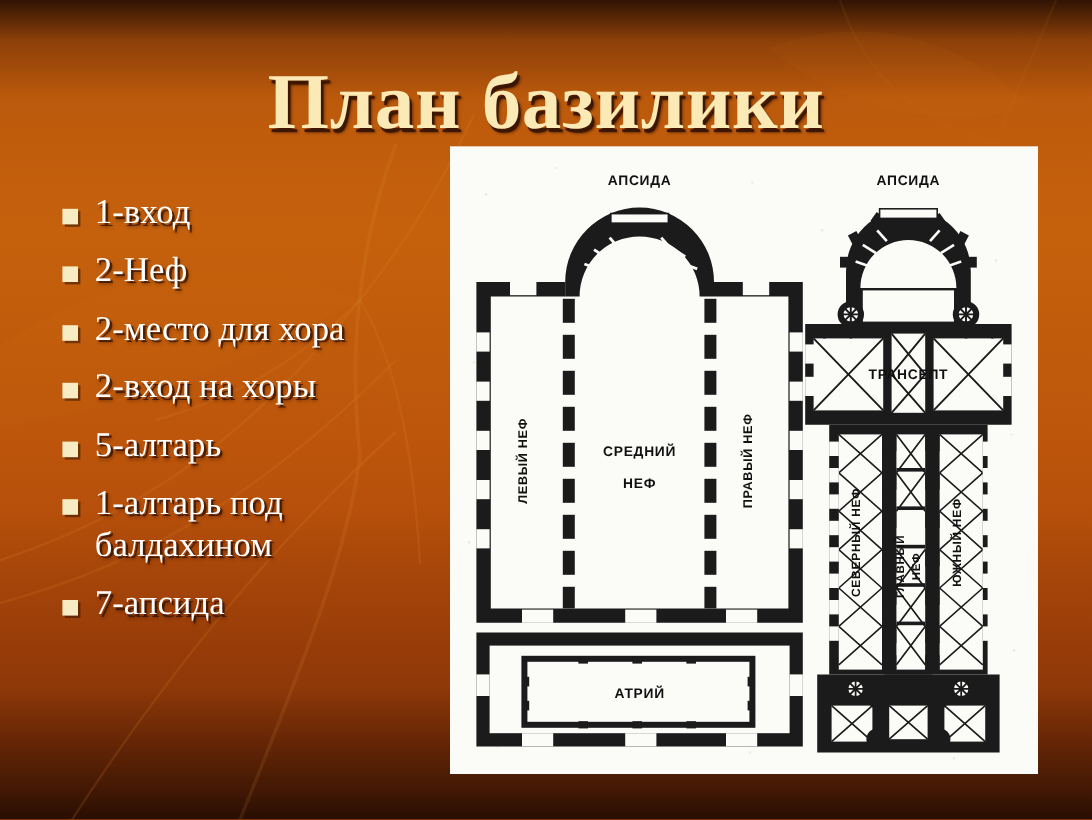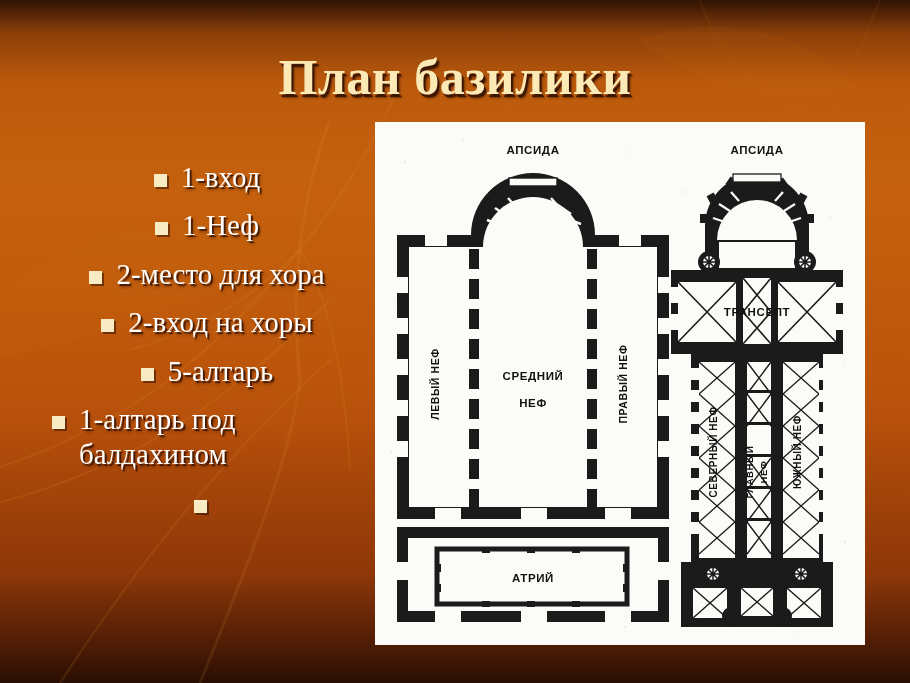--- a/index.html
+++ b/index.html
@@ -22,28 +22,28 @@
         rgba(54,19,3,0.85) 96%,
         rgba(40,14,2,1) 100%),
       linear-gradient(to bottom, #b8560c 0%, #c5610d 28%, #bc550b 55%, #a8430a 80%, #97380a 100%);
   }
   
   .veins{position:absolute;inset:0;pointer-events:none;opacity:.55;}
   .veins svg{width:100%;height:100%;display:block;}
 
   .title{
     position:absolute;left:0;right:0;top:48px;text-align:center;
-    font-size:50px;font-weight:bold;letter-spacing:.5px;
+    font-size:66px;font-weight:bold;letter-spacing:.5px;
     color:#fbe9b6;
     text-shadow:2px 3px 0 rgba(52,18,2,.85), 3px 4px 2px rgba(40,14,2,.5);
     white-space:nowrap;
   }
 
   .bullets{position:absolute;left:52px;top:160px;width:310px;}
-  .bullet-row{display:flex;align-items:flex-start;margin-bottom:13px;justify-content:center;}
+  .bullet-row{display:flex;align-items:flex-start;margin-bottom:13px;}
   .bullet-mark{
     flex:0 0 auto;width:13px;height:13px;margin-top:14px;margin-right:14px;
     background:#f7ecc4;box-shadow:2px 2px 0 rgba(50,18,2,.55);
   }
   .bullet-text{
     color:#ffffff;font-size:29px;line-height:1.22;
     text-shadow:2px 2px 0 rgba(52,18,2,.75), 2px 3px 3px rgba(40,14,2,.45);
   }
 
   .plan-frame{
@@ -91,40 +91,41 @@
 
   <div class="title">План базилики</div>
 
   <div class="bullets">
     <div class="bullet-row">
       <span class="bullet-mark"></span>
       <span class="bullet-text">1-вход</span>
     </div>
     <div class="bullet-row">
       <span class="bullet-mark"></span>
-      <span class="bullet-text">1-Неф</span>
+      <span class="bullet-text">2-Неф</span>
     </div>
     <div class="bullet-row">
       <span class="bullet-mark"></span>
       <span class="bullet-text">2-место для хора</span>
     </div>
     <div class="bullet-row">
       <span class="bullet-mark"></span>
       <span class="bullet-text">2-вход на хоры</span>
     </div>
     <div class="bullet-row">
       <span class="bullet-mark"></span>
       <span class="bullet-text">5-алтарь</span>
     </div>
     <div class="bullet-row">
       <span class="bullet-mark"></span>
       <span class="bullet-text">1-алтарь под балдахином</span>
     </div>
     <div class="bullet-row">
       <span class="bullet-mark"></span>
+      <span class="bullet-text">7-апсида</span>
     </div>
   </div>
 
   <div class="plan-frame">
     <svg viewBox="0 0 490 523" aria-hidden="true">
       <rect class="paper" x="0" y="0" width="490" height="523"></rect>
 
       <g fill="#d9d9d3" fill-opacity="0.45">
         <circle cx="30" cy="40" r="1.2"></circle>
           <circle cx="88" cy="18" r="1"></circle>

